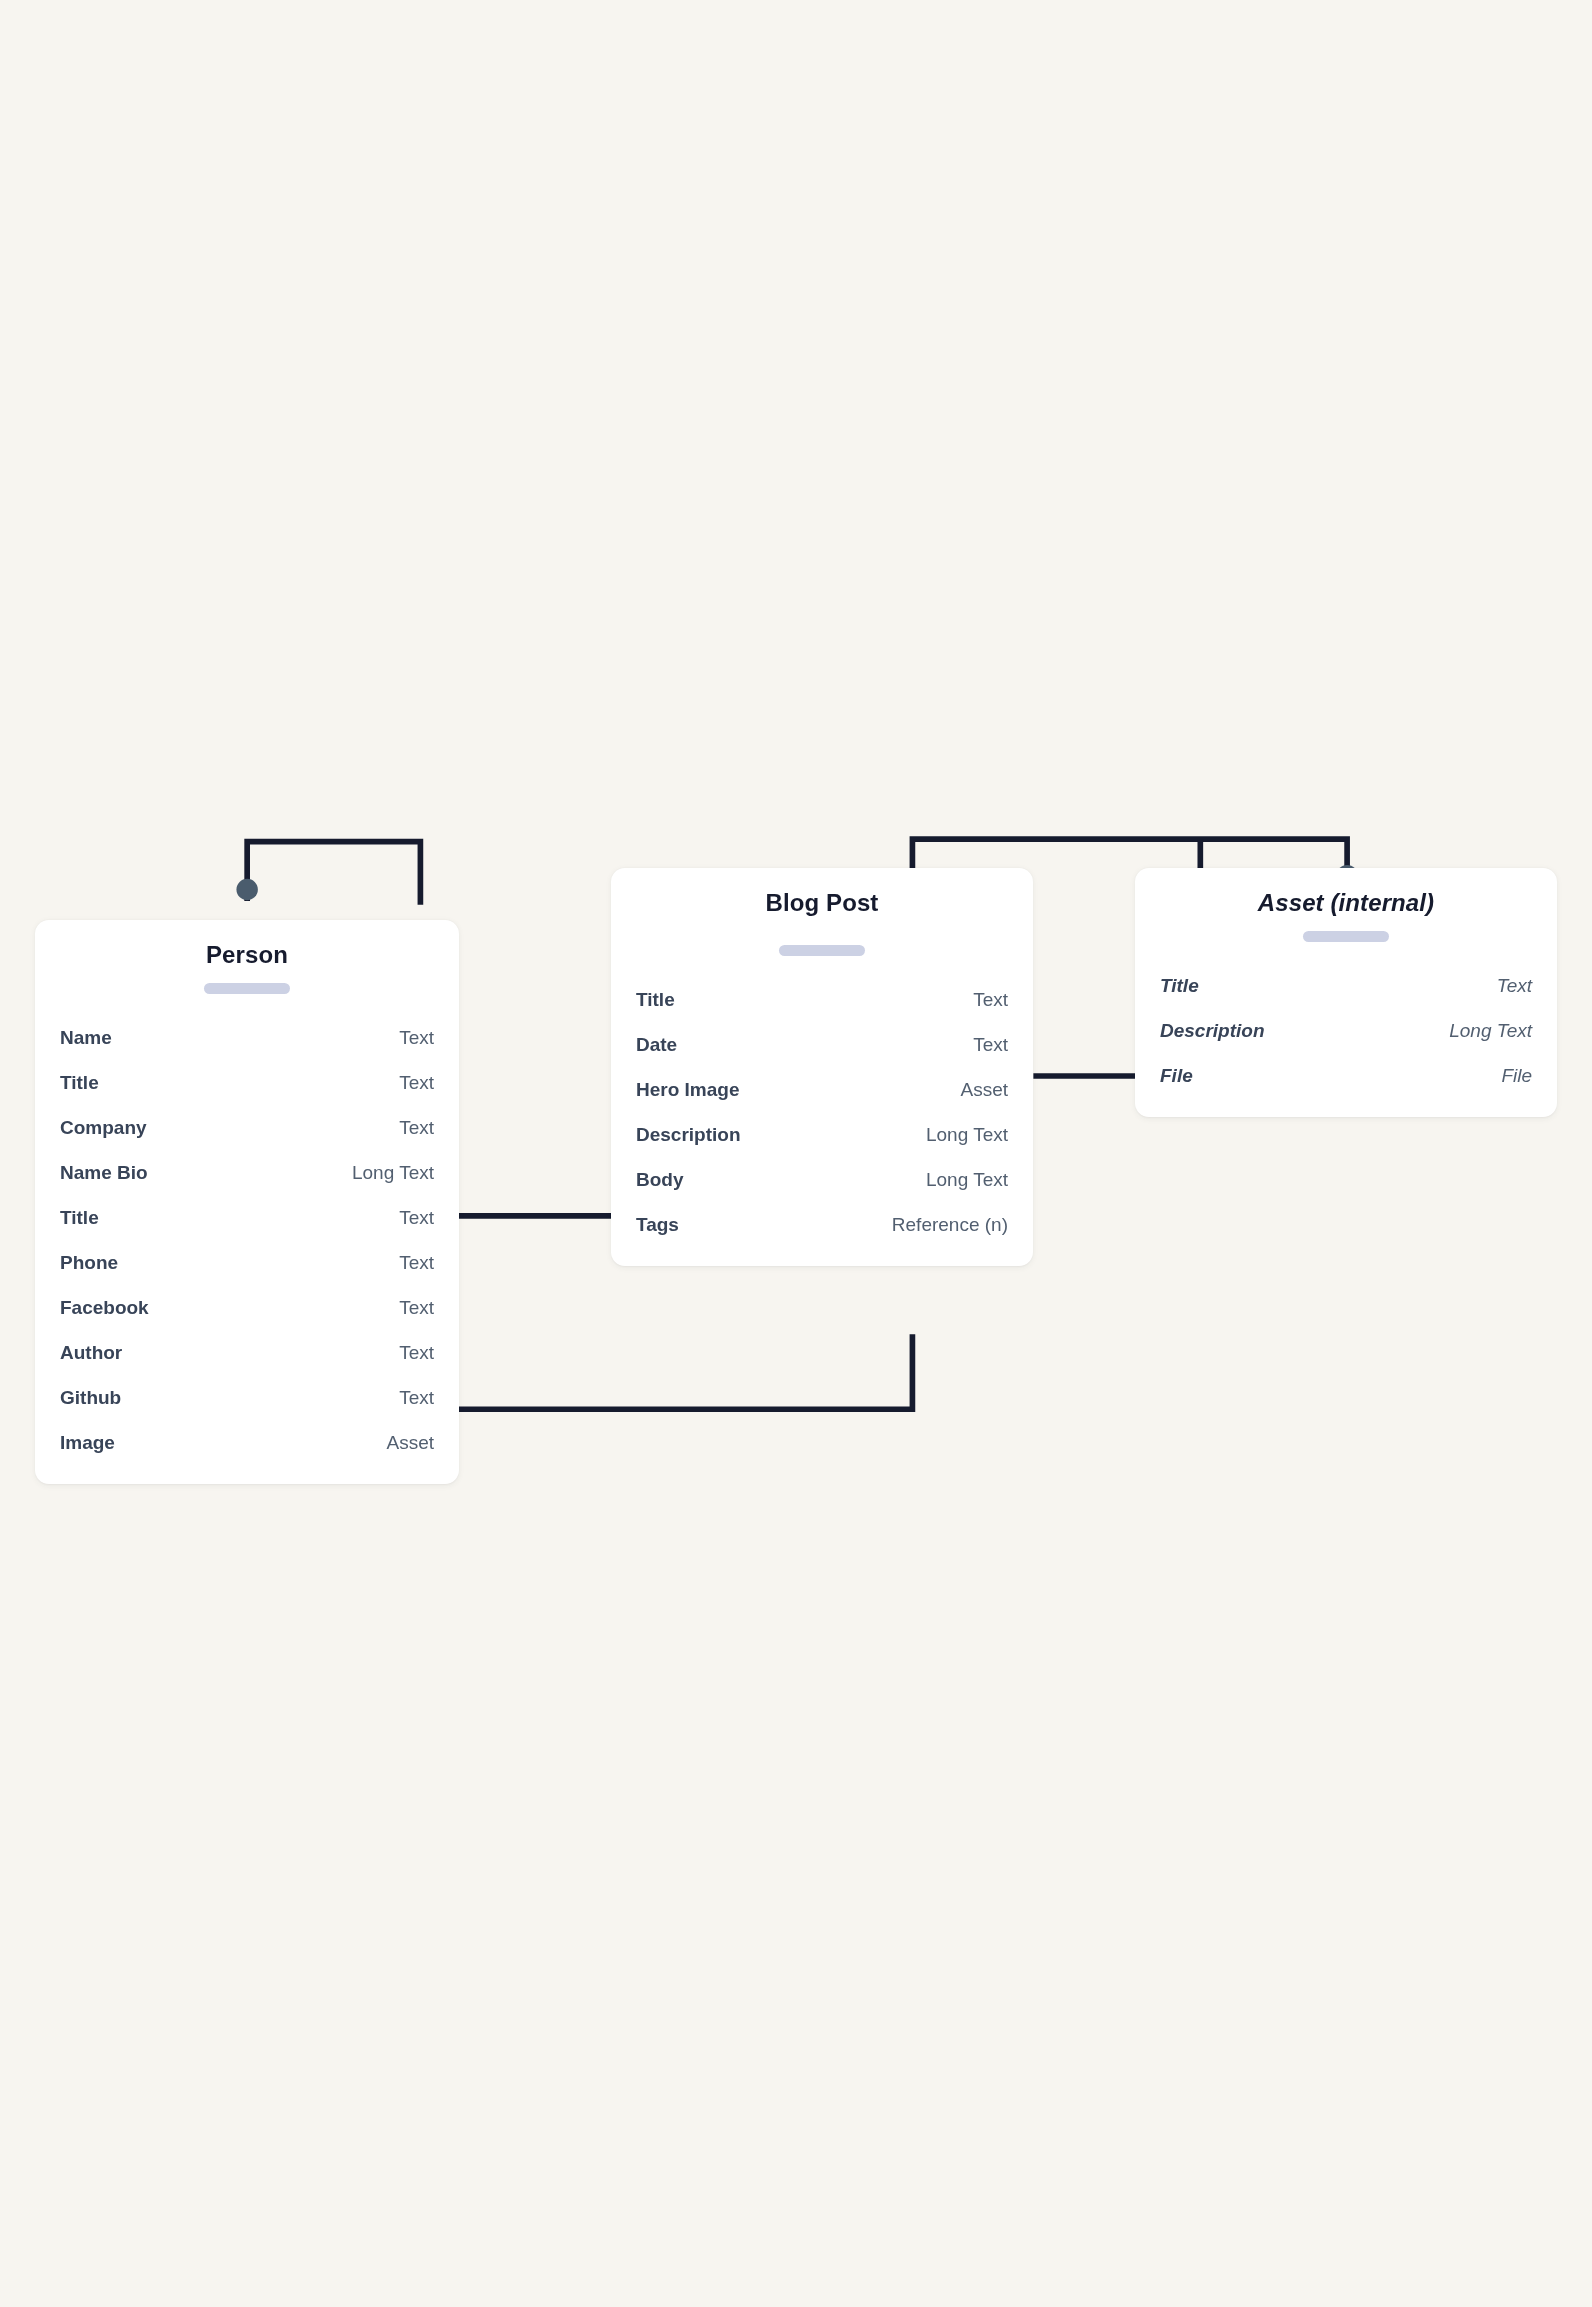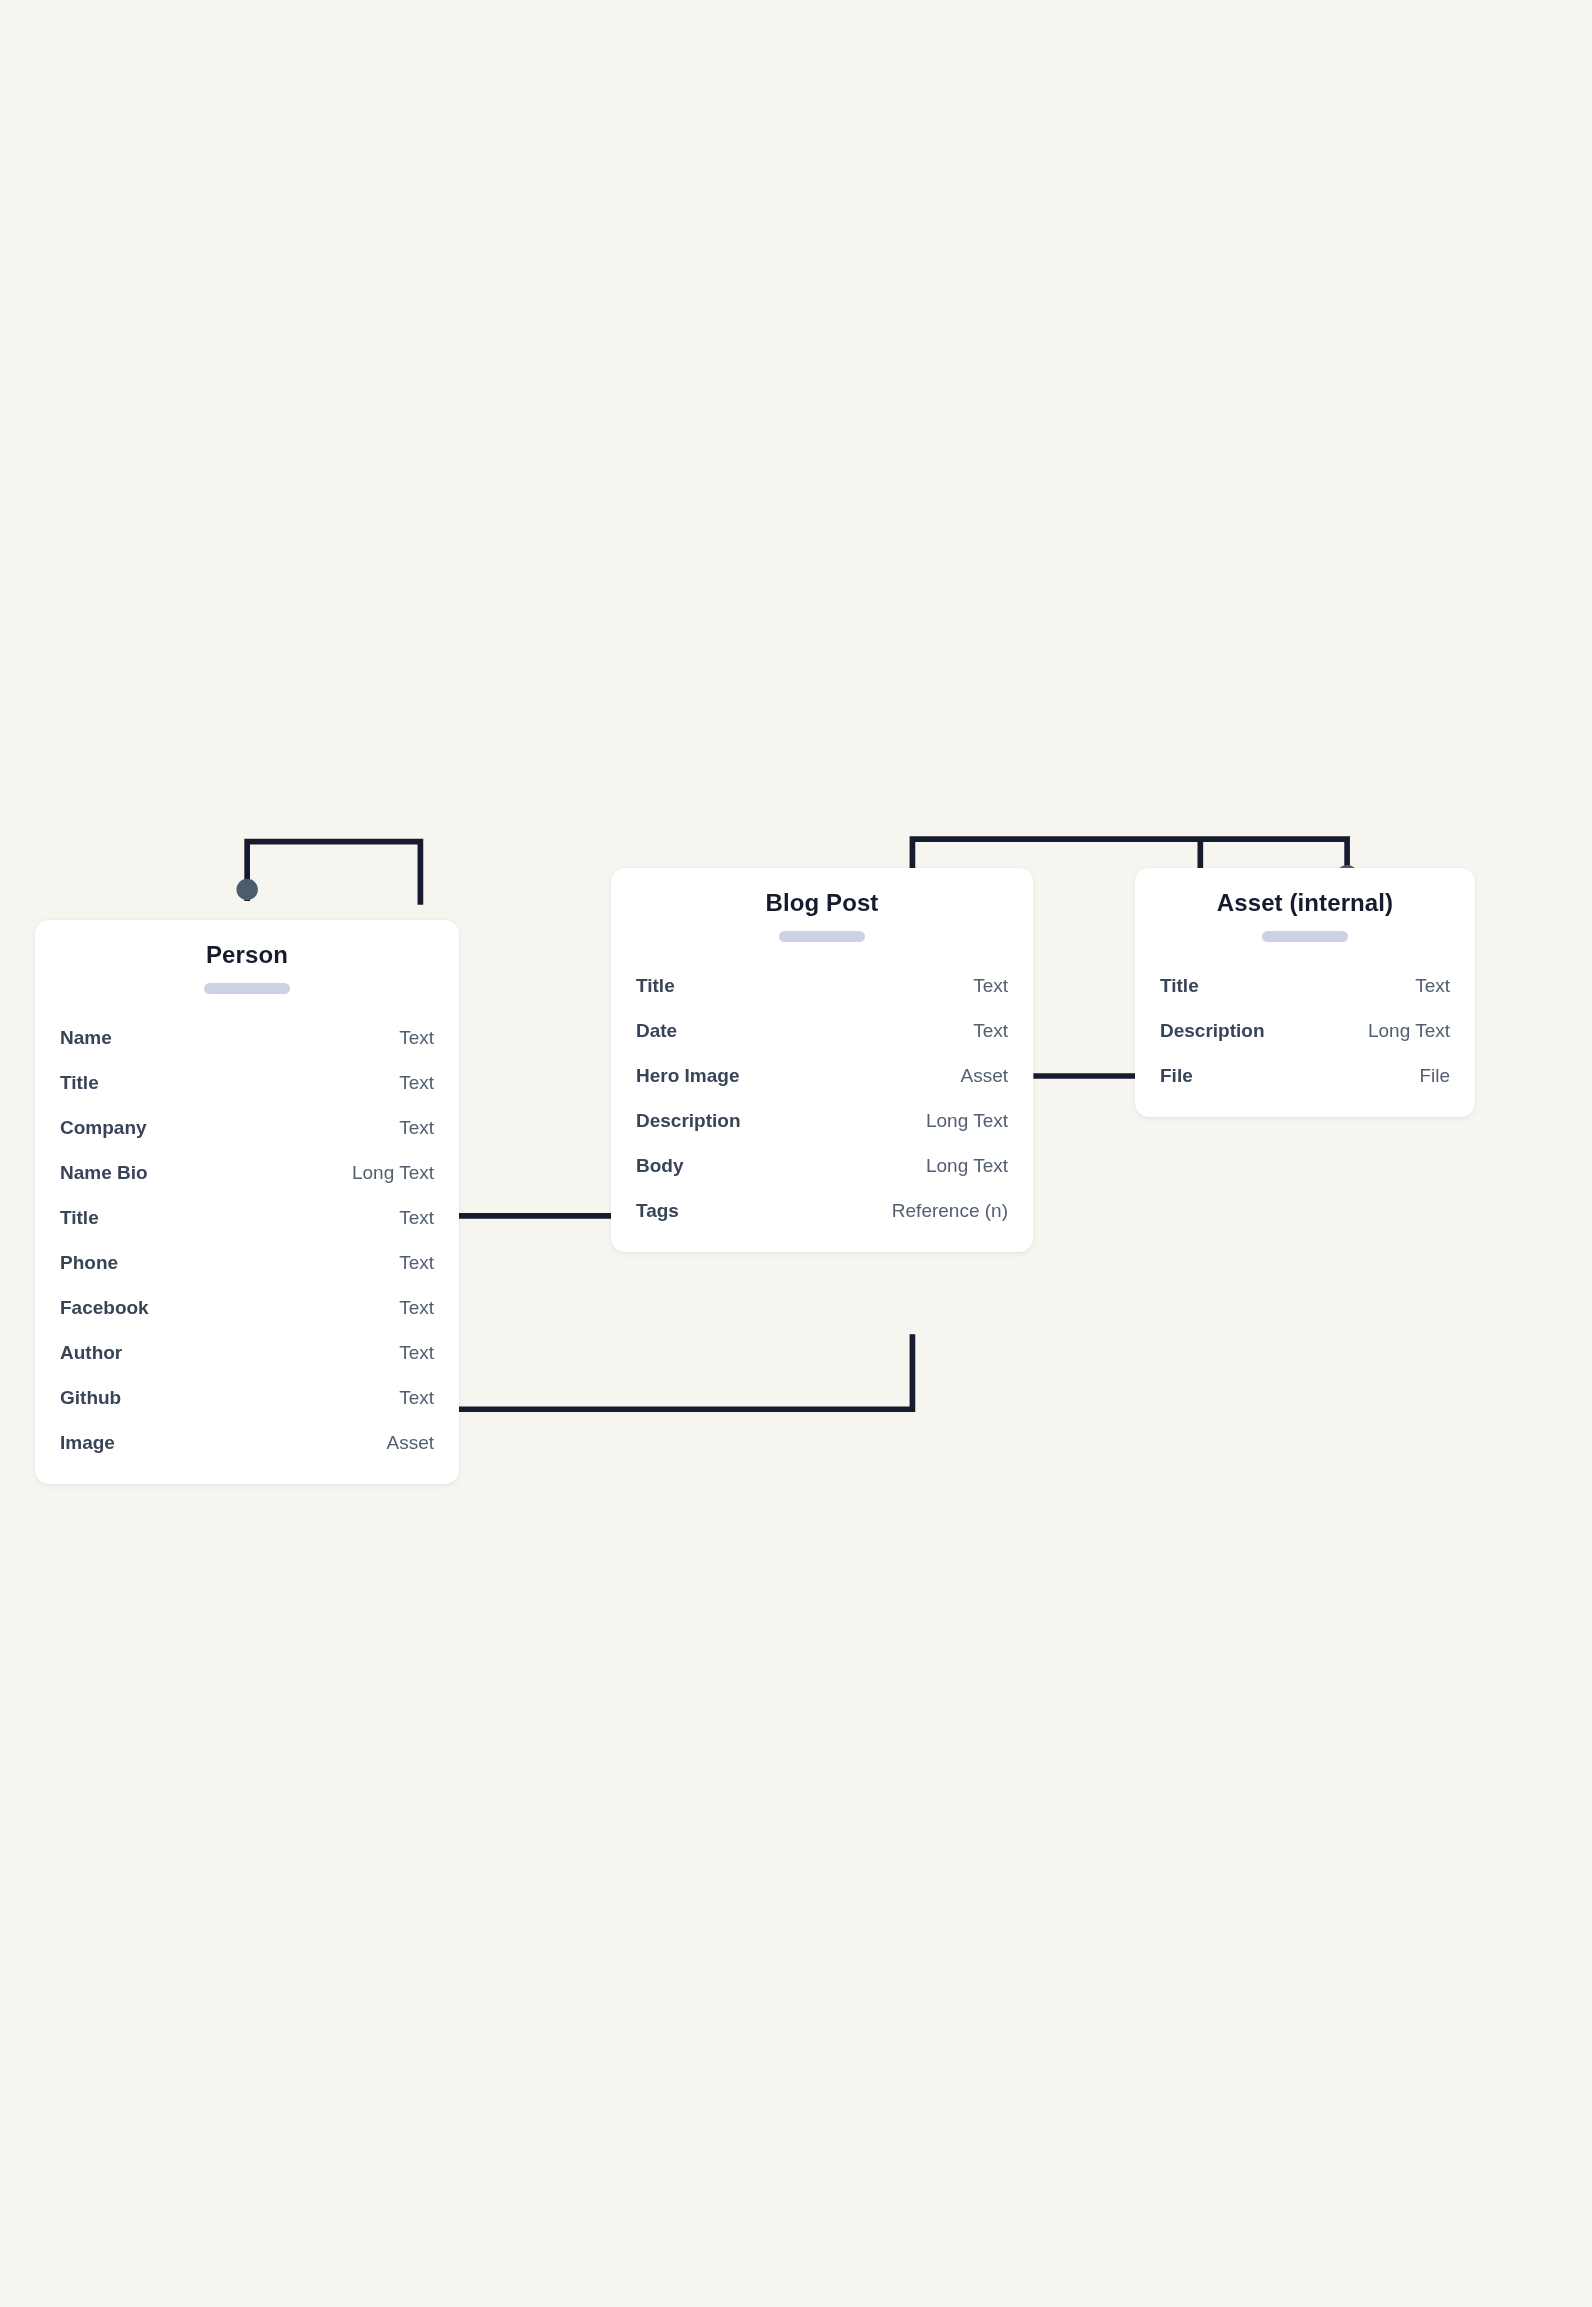--- a/index.html
+++ b/index.html
@@ -97,28 +97,29 @@
   }
   #card-person .card-title { margin-bottom: 14px; }
   #card-person .card-pill-wrap { margin-bottom: 21.4px; }
 
   #card-blogpost {
     left: 611px;
     top: 868px;
     width: 422px;
     padding: 21.4px 25px 19px 25px;
   }
-  #card-blogpost .card-title { margin-bottom: 14px; }
+  #card-blogpost .card-title { margin-bottom: 28px; }
   #card-blogpost .card-pill-wrap { margin-bottom: 21.4px; }
 
   #card-asset {
     left: 1135px;
     top: 868px;
-    width: 340px;
+    width: 422px;
     padding: 21.4px 25px 19px 25px;
+    font-style: italic;
   }
   #card-asset .card-title { margin-bottom: 14px; }
   #card-asset .card-pill-wrap { margin-bottom: 21.4px; }
 </style>
 </head>
 <body>
 
 <div id="canvas">
 
   <svg id="connector-layer" viewBox="0 0 2528 3662" width="1593" height="2307">

